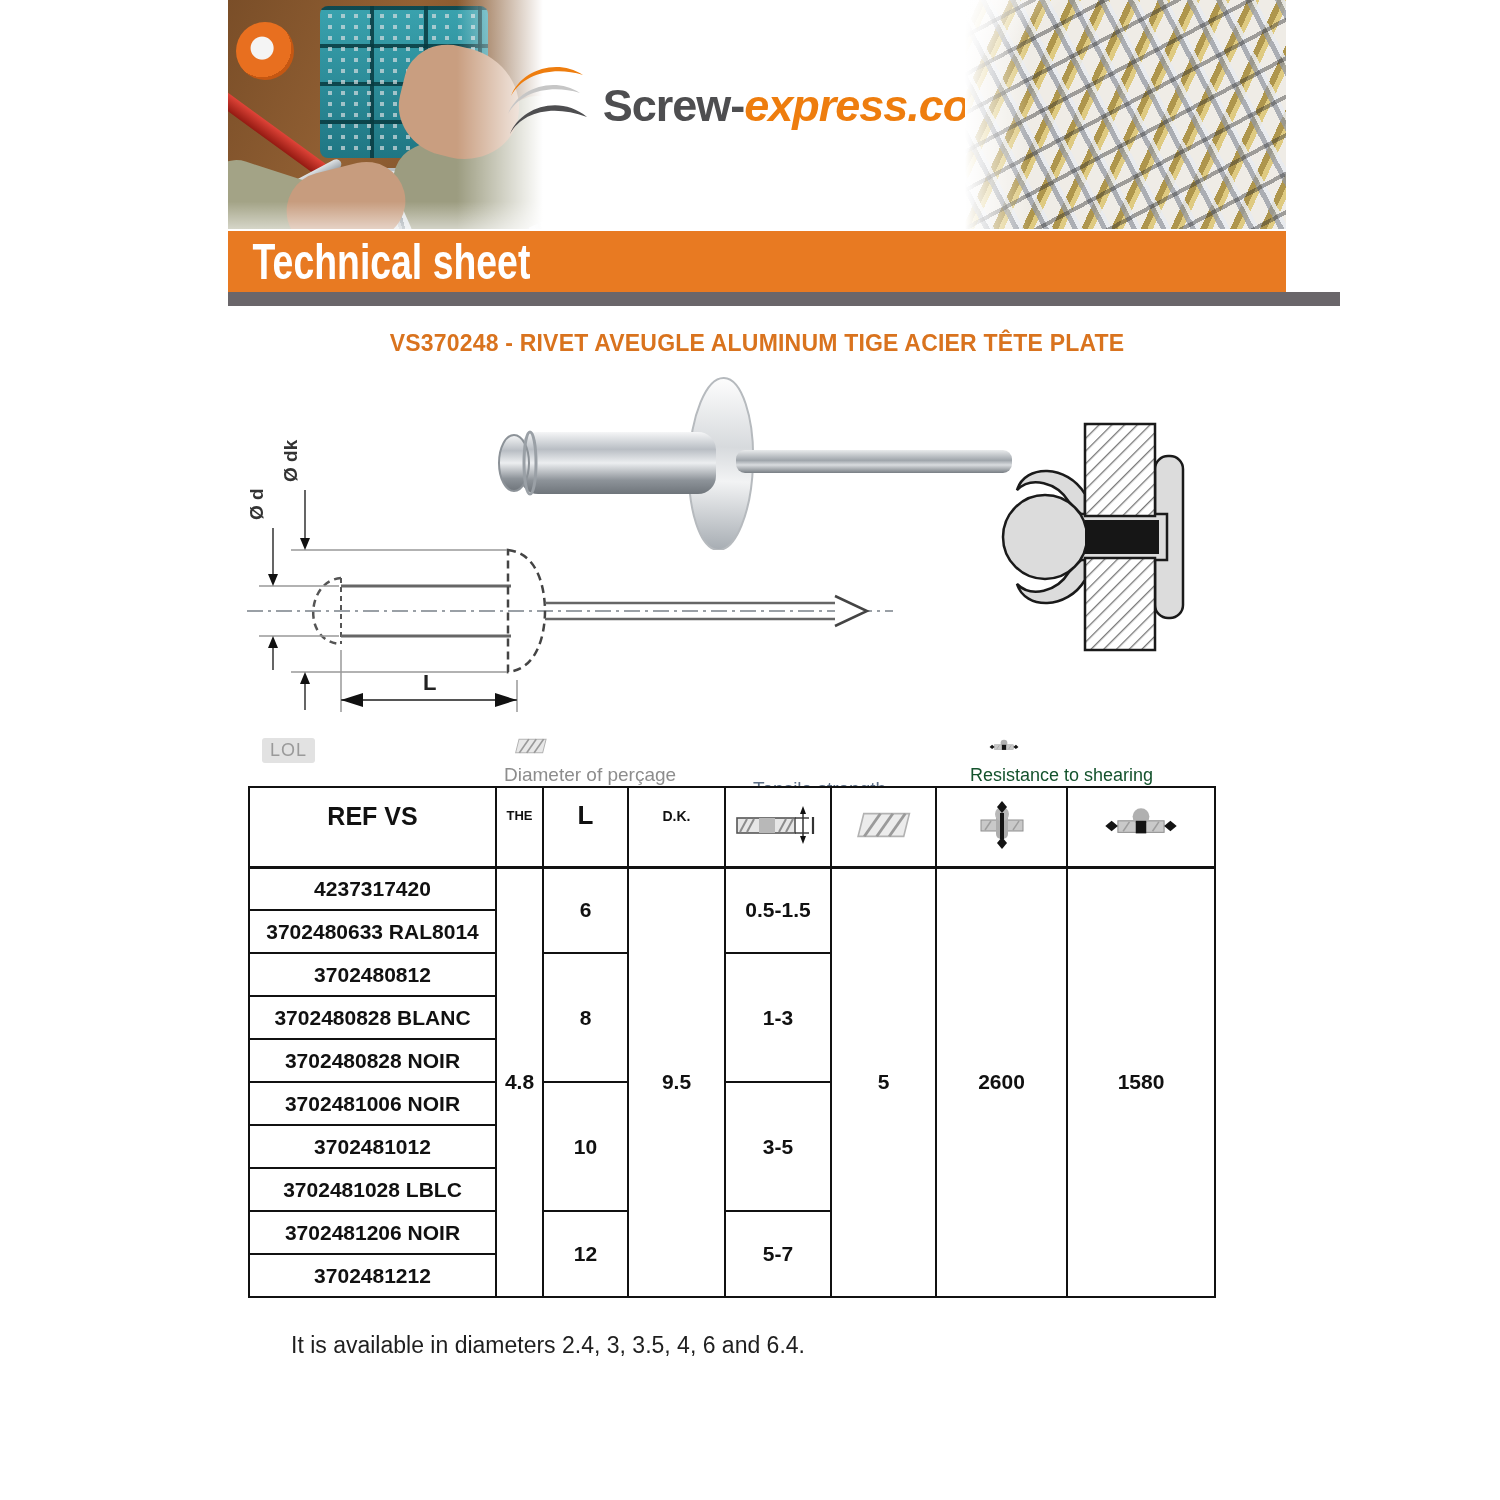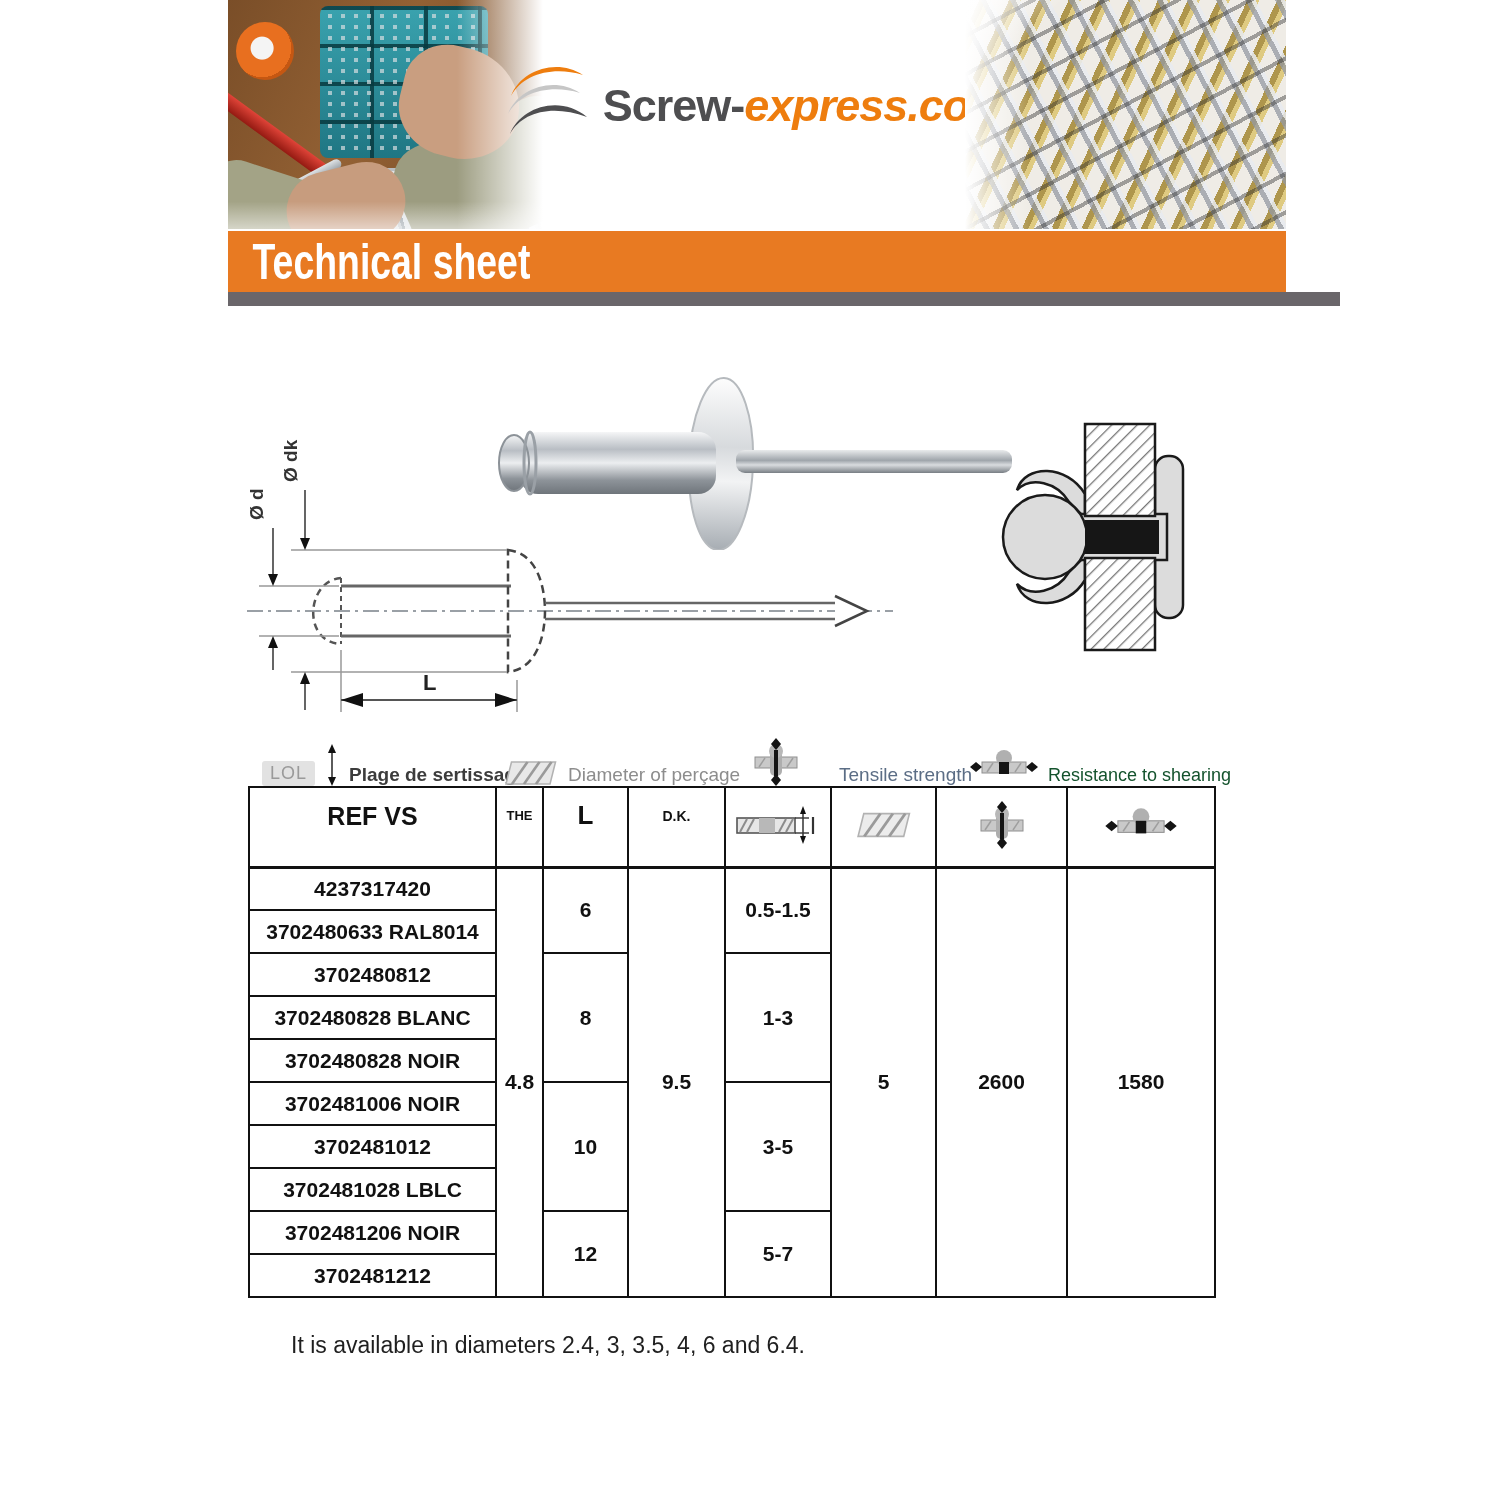--- a/index.html
+++ b/index.html
@@ -63,21 +63,21 @@
   .product-title { position: absolute; left: 228px; top: 330px; width: 1058px; text-align: center;
     color: #d9731e; font-size: 23px; font-weight: bold; letter-spacing: .2px; }
 
   
   .rivet-photo { position: absolute; left: 478px; top: 372px; }
   .line-drawing { position: absolute; left: 245px; top: 428px; }
   .cross-section { position: absolute; left: 985px; top: 398px; }
 
   
   .legend { position: absolute; left: 228px; top: 738px; width: 1058px; height: 48px; }
-  .legend-item { position: absolute; display: flex; align-items: flex-end; gap: 10px; height: 48px; }
+  .legend-item { position: absolute; display: flex; align-items: flex-start; gap: 10px; height: 48px; flex-direction: column; }
   .lol-badge { background: #e2e2e2; color: #9a9a9a; font-size: 18px; padding: 2px 8px; border-radius: 3px; letter-spacing: 1px; }
   .lg-label-dark { color: #3c3c3c; font-size: 19px; font-weight: bold; }
   .lg-label-gray { color: #8d8d8d; font-size: 19px; }
   .lg-label-blue { color: #5b6d85; font-size: 19px; }
   .lg-label-slate { color: #14532d; font-size: 18px; }
 
   
   .spec-table { position: absolute; left: 248px; top: 786px; border-collapse: collapse; table-layout: fixed; }
   .spec-table td, .spec-table th { border: 2px solid #111; text-align: center; vertical-align: middle;
     font-weight: bold; color: #111; background: #fff; overflow: hidden; }
@@ -133,20 +133,21 @@
     <div class="pr-layer pr-l2"></div>
     <div class="pr-layer pr-l3"></div>
     <div class="pr-layer pr-fade"></div>
   </div>
 
   <div class="banner">
     <span class="banner-text">Technical sheet</span>
   </div>
   <div class="gray-strip"></div>
 
+  <div class="product-title">VS370248 - RIVET AVEUGLE ALUMINUM TIGE ACIER TÊTE PLATE</div>
 
   <svg class="rivet-photo" width="537" height="178" viewBox="0 0 537 178">
     <defs>
       <linearGradient id="metalV" x1="0" y1="0" x2="0" y2="1">
         <stop offset="0" stop-color="#f5f6f7"></stop>
           <stop offset=".28" stop-color="#b9bec4"></stop>
         <stop offset=".5" stop-color="#eceef0"></stop>
           <stop offset=".78" stop-color="#8d9399"></stop>
         <stop offset="1" stop-color="#6f757b"></stop>
       </linearGradient>

